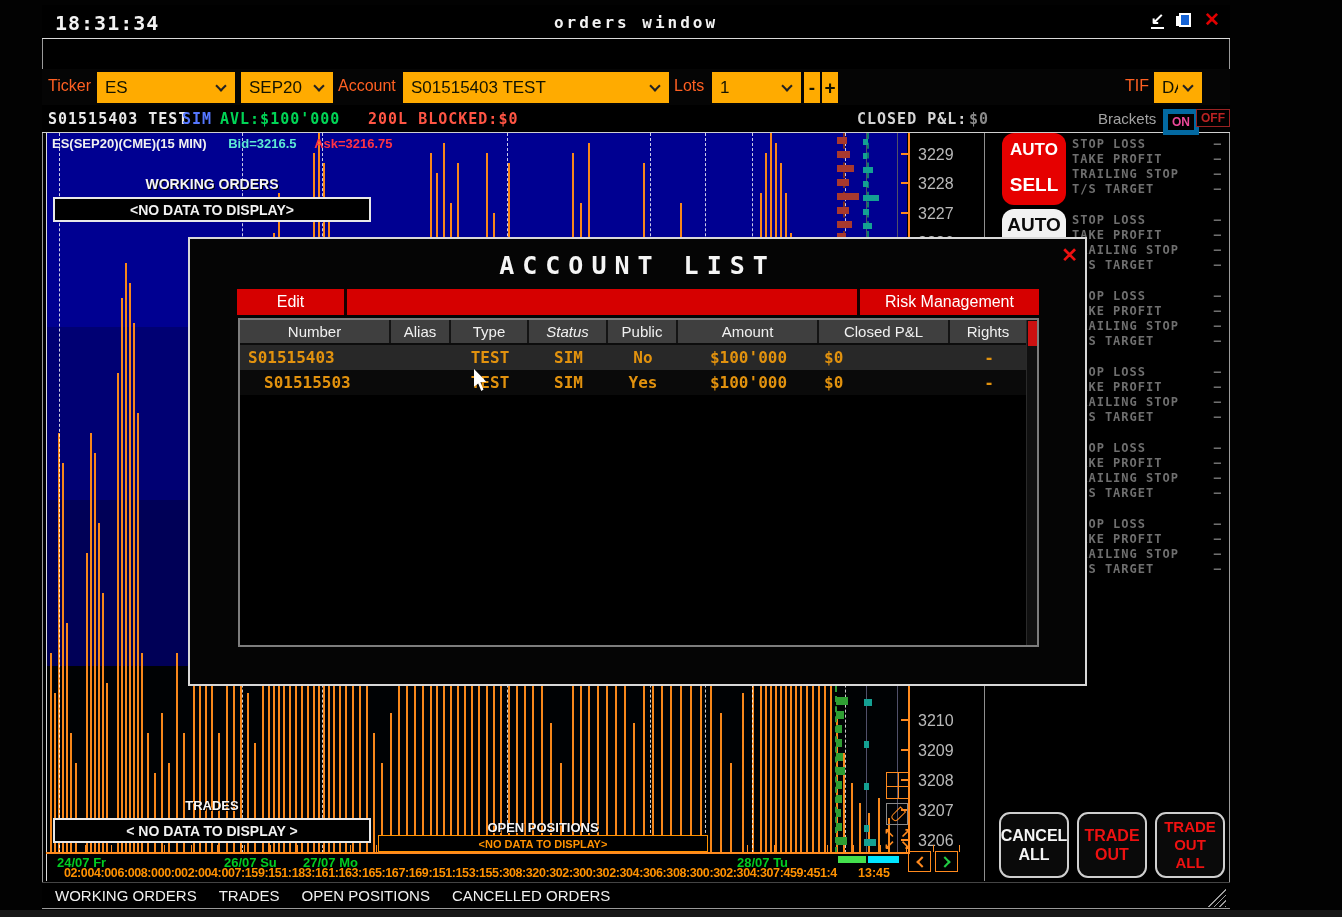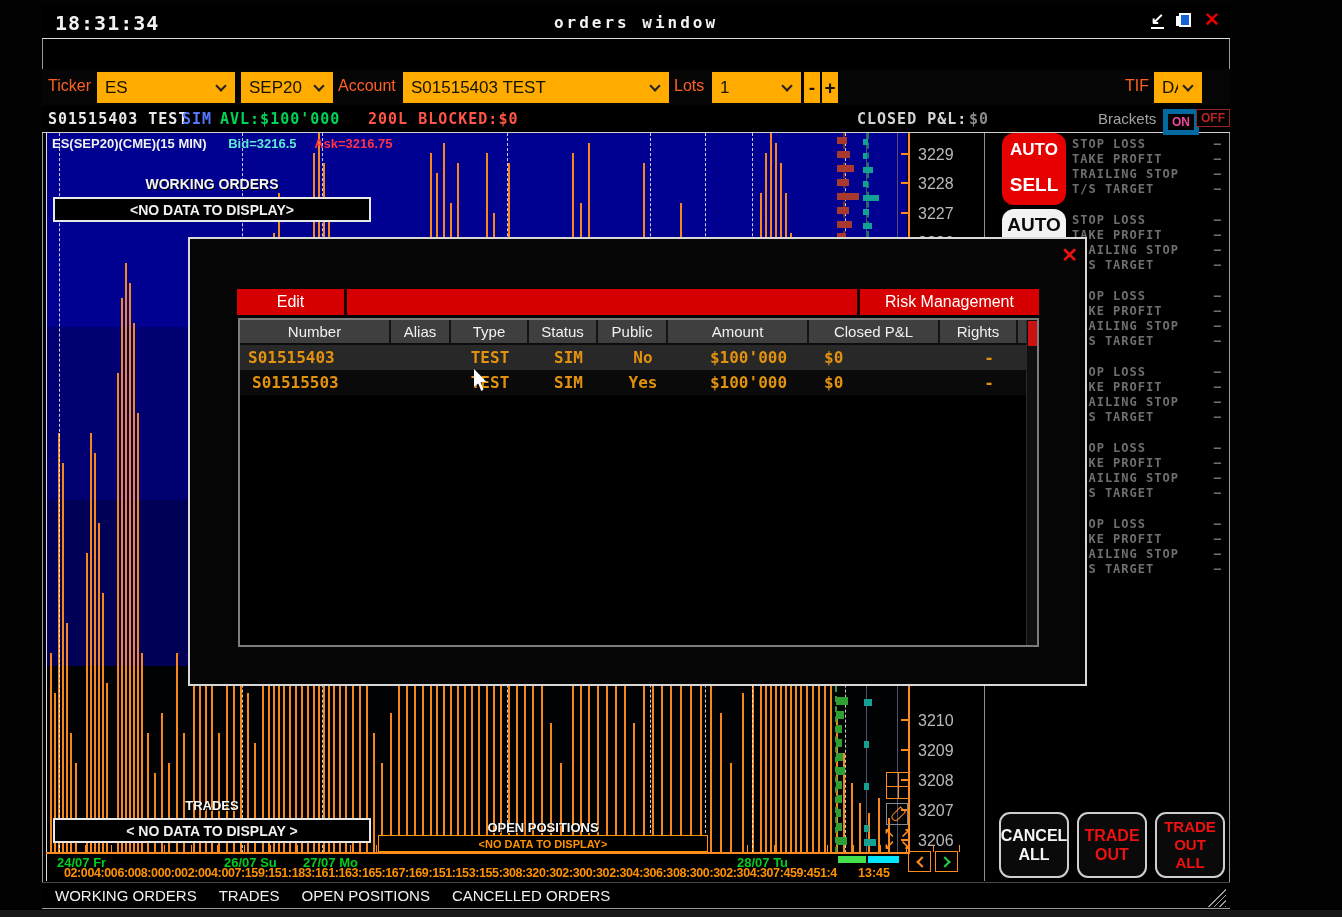--- a/index.html
+++ b/index.html
@@ -594,50 +594,51 @@
 
   <div class="abs" id="bottombar">
       <div class="btab">WORKING ORDERS</div>
       <div class="btab">TRADES</div>
       <div class="btab">OPEN POSITIONS</div>
       <div class="btab">CANCELLED ORDERS</div>
     </div>
   <div class="abs" id="grip"></div>
 
   <div class="abs" id="modal">
+    <div class="abs mono" id="modal-title">ACCOUNT LIST</div>
     <div class="abs" id="modal-close">✕</div>
     <div class="abs" id="tabbar">
       <div class="tabseg" id="tab-edit">Edit</div>
       <div class="tabseg" id="tab-spacer"></div>
       <div class="tabseg" id="tab-risk">Risk Management</div>
     </div>
     <div class="abs" id="acct-table">
       <div id="thead">
           <div class="hcell" style="width: 151px;">Number</div>
           <div class="hcell" style="width: 60px;">Alias</div>
           <div class="hcell" style="width: 78px;">Type</div>
-          <div class="hcell" style="width: 69px;">Status</div>
+          <div class="hcell" style="width: 79px; font-style: italic;">Status</div>
           <div class="hcell" style="width: 70px;">Public</div>
           <div class="hcell" style="width: 141px;">Amount</div>
           <div class="hcell" style="width: 131px;">Closed P&amp;L</div>
           <div class="hcell" style="width: 78px;">Rights</div>
         </div>
       <div id="tbody">
           <div class="trow" style="background: rgb(40, 40, 40);">
             <div class="tcell" style="width: 151px; justify-content: flex-start; padding-left: 8px;">S01515403</div>
             <div class="tcell" style="width: 60px; justify-content: center;"></div>
             <div class="tcell" style="width: 78px; justify-content: center;">TEST</div>
             <div class="tcell" style="width: 79px; justify-content: center;">SIM</div>
             <div class="tcell" style="width: 70px; justify-content: center;">No</div>
             <div class="tcell" style="width: 141px; justify-content: center;">$100'000</div>
             <div class="tcell" style="width: 131px; justify-content: flex-start; padding-left: 5px;">$0</div>
             <div class="tcell" style="width: 78px; justify-content: center;">-</div>
           </div>
           <div class="trow" style="background: rgb(10, 10, 10);">
-            <div class="tcell" style="width: 151px; justify-content: flex-start; padding-left: 12px;">S01515503</div>
+            <div class="tcell" style="width: 151px; justify-content: flex-start; padding-left: 24px;">S01515503</div>
             <div class="tcell" style="width: 60px; justify-content: center;"></div>
             <div class="tcell" style="width: 78px; justify-content: center;">TEST</div>
             <div class="tcell" style="width: 79px; justify-content: center;">SIM</div>
             <div class="tcell" style="width: 70px; justify-content: center;">Yes</div>
             <div class="tcell" style="width: 141px; justify-content: center;">$100'000</div>
             <div class="tcell" style="width: 131px; justify-content: flex-start; padding-left: 5px;">$0</div>
             <div class="tcell" style="width: 78px; justify-content: center;">-</div>
           </div>
         </div>
       <div id="scrolltrack">

